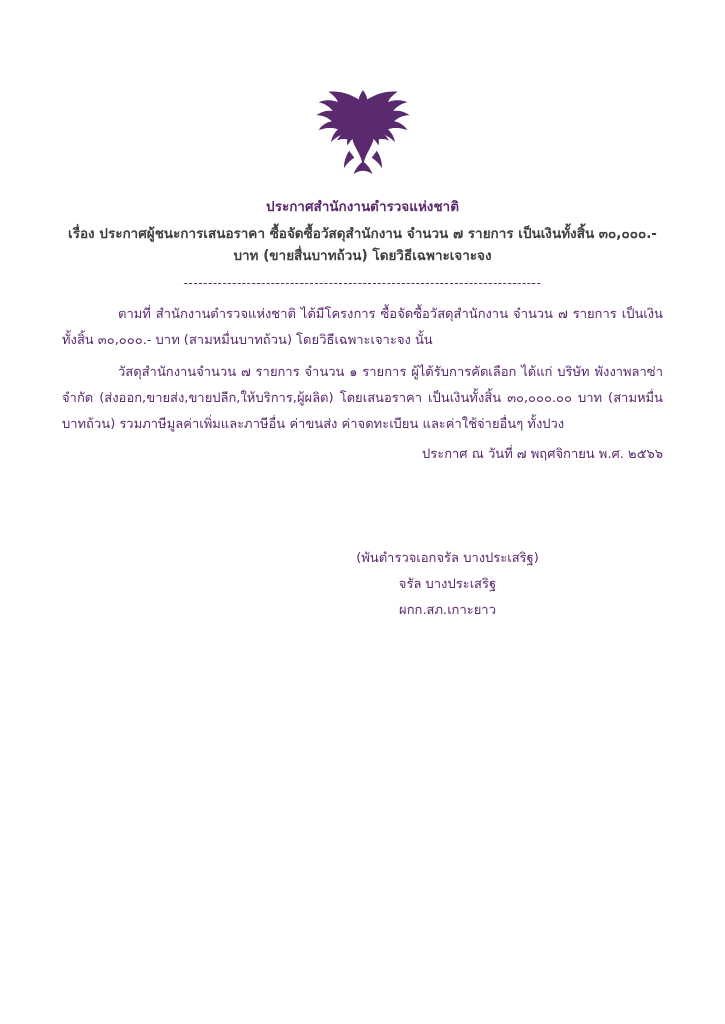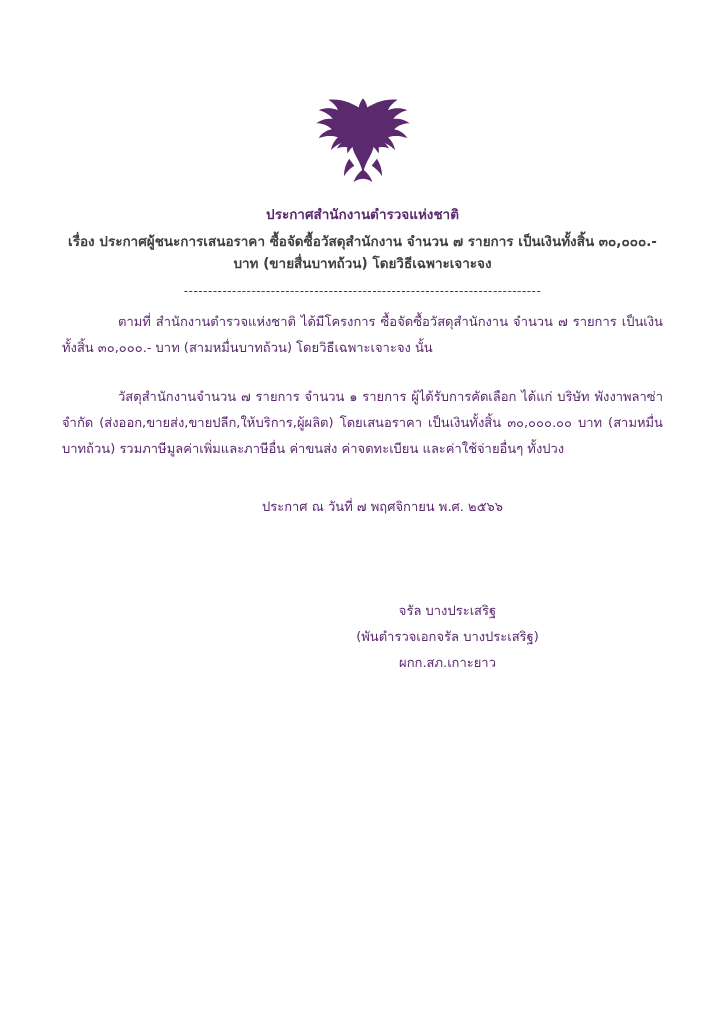--- a/index.html
+++ b/index.html
@@ -12,21 +12,21 @@
     height: 1024px;
     font-family: "DejaVu Sans", "Liberation Sans", sans-serif;
     color: #5b2a6e;
     position: relative;
     overflow: hidden;
   }
   .page {
     width: 725px;
     height: 756px;
     box-sizing: border-box;
-    padding: 8px 62px;
+    padding: 0 62px;
     position: relative;
   }
   .emblem-wrap {
     width: 100%;
     display: flex;
     justify-content: center;
     padding-top: 78px;
   }
   .emblem {
     width: 104px;
@@ -66,28 +66,28 @@
   }
   .body-para {
     font-size: 13px;
     line-height: 2.0;
     color: #5b2a6e;
     text-align: justify;
     text-indent: 56px;
     margin-top: 11px;
   }
   .body-para.p2 {
-    margin-top: 23px;
+    margin-top: 6px;
   }
   .date-line {
     font-size: 13px;
     line-height: 2.0;
     color: #5b2a6e;
-    text-align: center;
-    margin-top: 32px;
+    text-align: right;
+    margin-top: 4px;
     padding-left: 40px;
   }
   .signature-block {
     margin-top: 78px;
     text-align: center;
     padding-left: 170px;
   }
   .signature-block div {
     font-size: 13px;
     line-height: 2.0;
@@ -133,18 +133,18 @@
 
   <div class="divider">--------------------------------------------------------------------------</div>
 
   <div class="body-para p1">ตามที่ สำนักงานตำรวจแห่งชาติ ได้มีโครงการ ซื้อจัดซื้อวัสดุสำนักงาน จำนวน ๗ รายการ เป็นเงินทั้งสิ้น ๓๐,๐๐๐.- บาท (สามหมื่นบาทถ้วน) โดยวิธีเฉพาะเจาะจง นั้น</div>
 
   <div class="body-para p2">วัสดุสำนักงานจำนวน ๗ รายการ จำนวน ๑ รายการ ผู้ได้รับการคัดเลือก ได้แก่ บริษัท พังงาพลาซ่า จำกัด (ส่งออก,ขายส่ง,ขายปลีก,ให้บริการ,ผู้ผลิต) โดยเสนอราคา เป็นเงินทั้งสิ้น ๓๐,๐๐๐.๐๐ บาท (สามหมื่นบาทถ้วน) รวมภาษีมูลค่าเพิ่มและภาษีอื่น ค่าขนส่ง ค่าจดทะเบียน และค่าใช้จ่ายอื่นๆ ทั้งปวง</div>
 
   <div class="date-line">ประกาศ ณ วันที่  ๗ พฤศจิกายน พ.ศ. ๒๕๖๖</div>
 
   <div class="signature-block">
+    <div>(พันตำรวจเอกจรัล บางประเสริฐ)</div>
     <div>จรัล บางประเสริฐ</div>
-    <div>(พันตำรวจเอกจรัล บางประเสริฐ)</div>
     <div>ผกก.สภ.เกาะยาว</div>
   </div>
 
 </div>
 
 </body></html>

